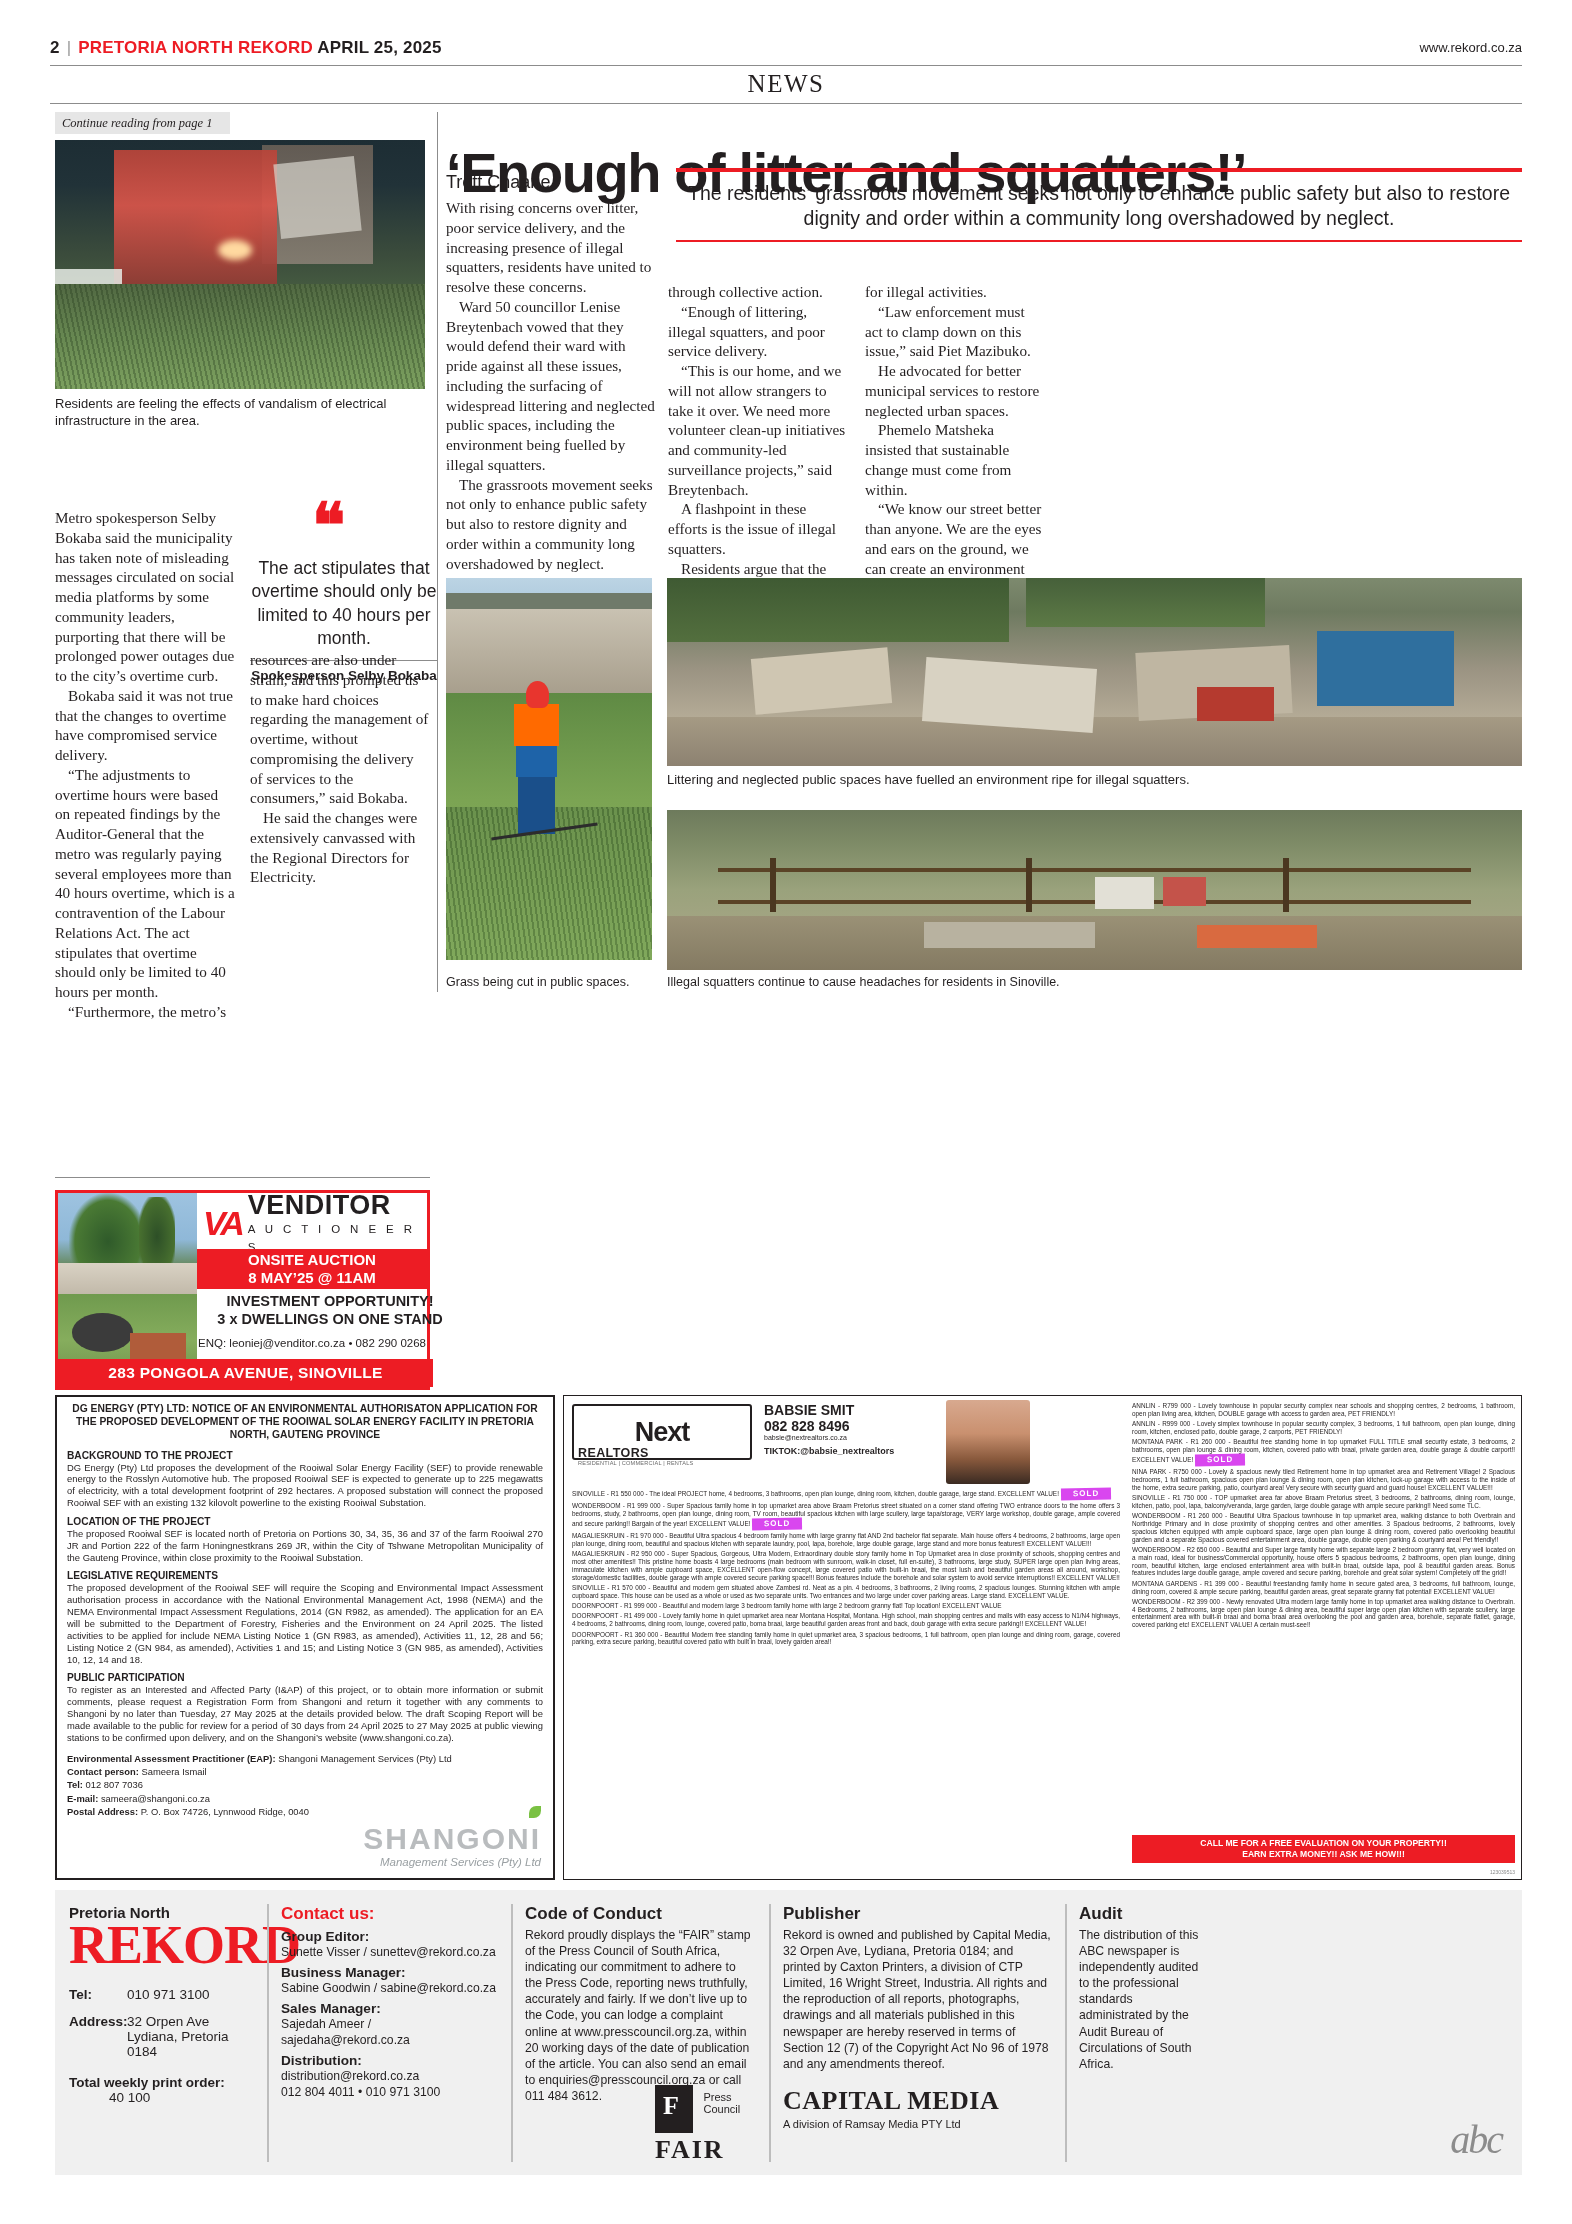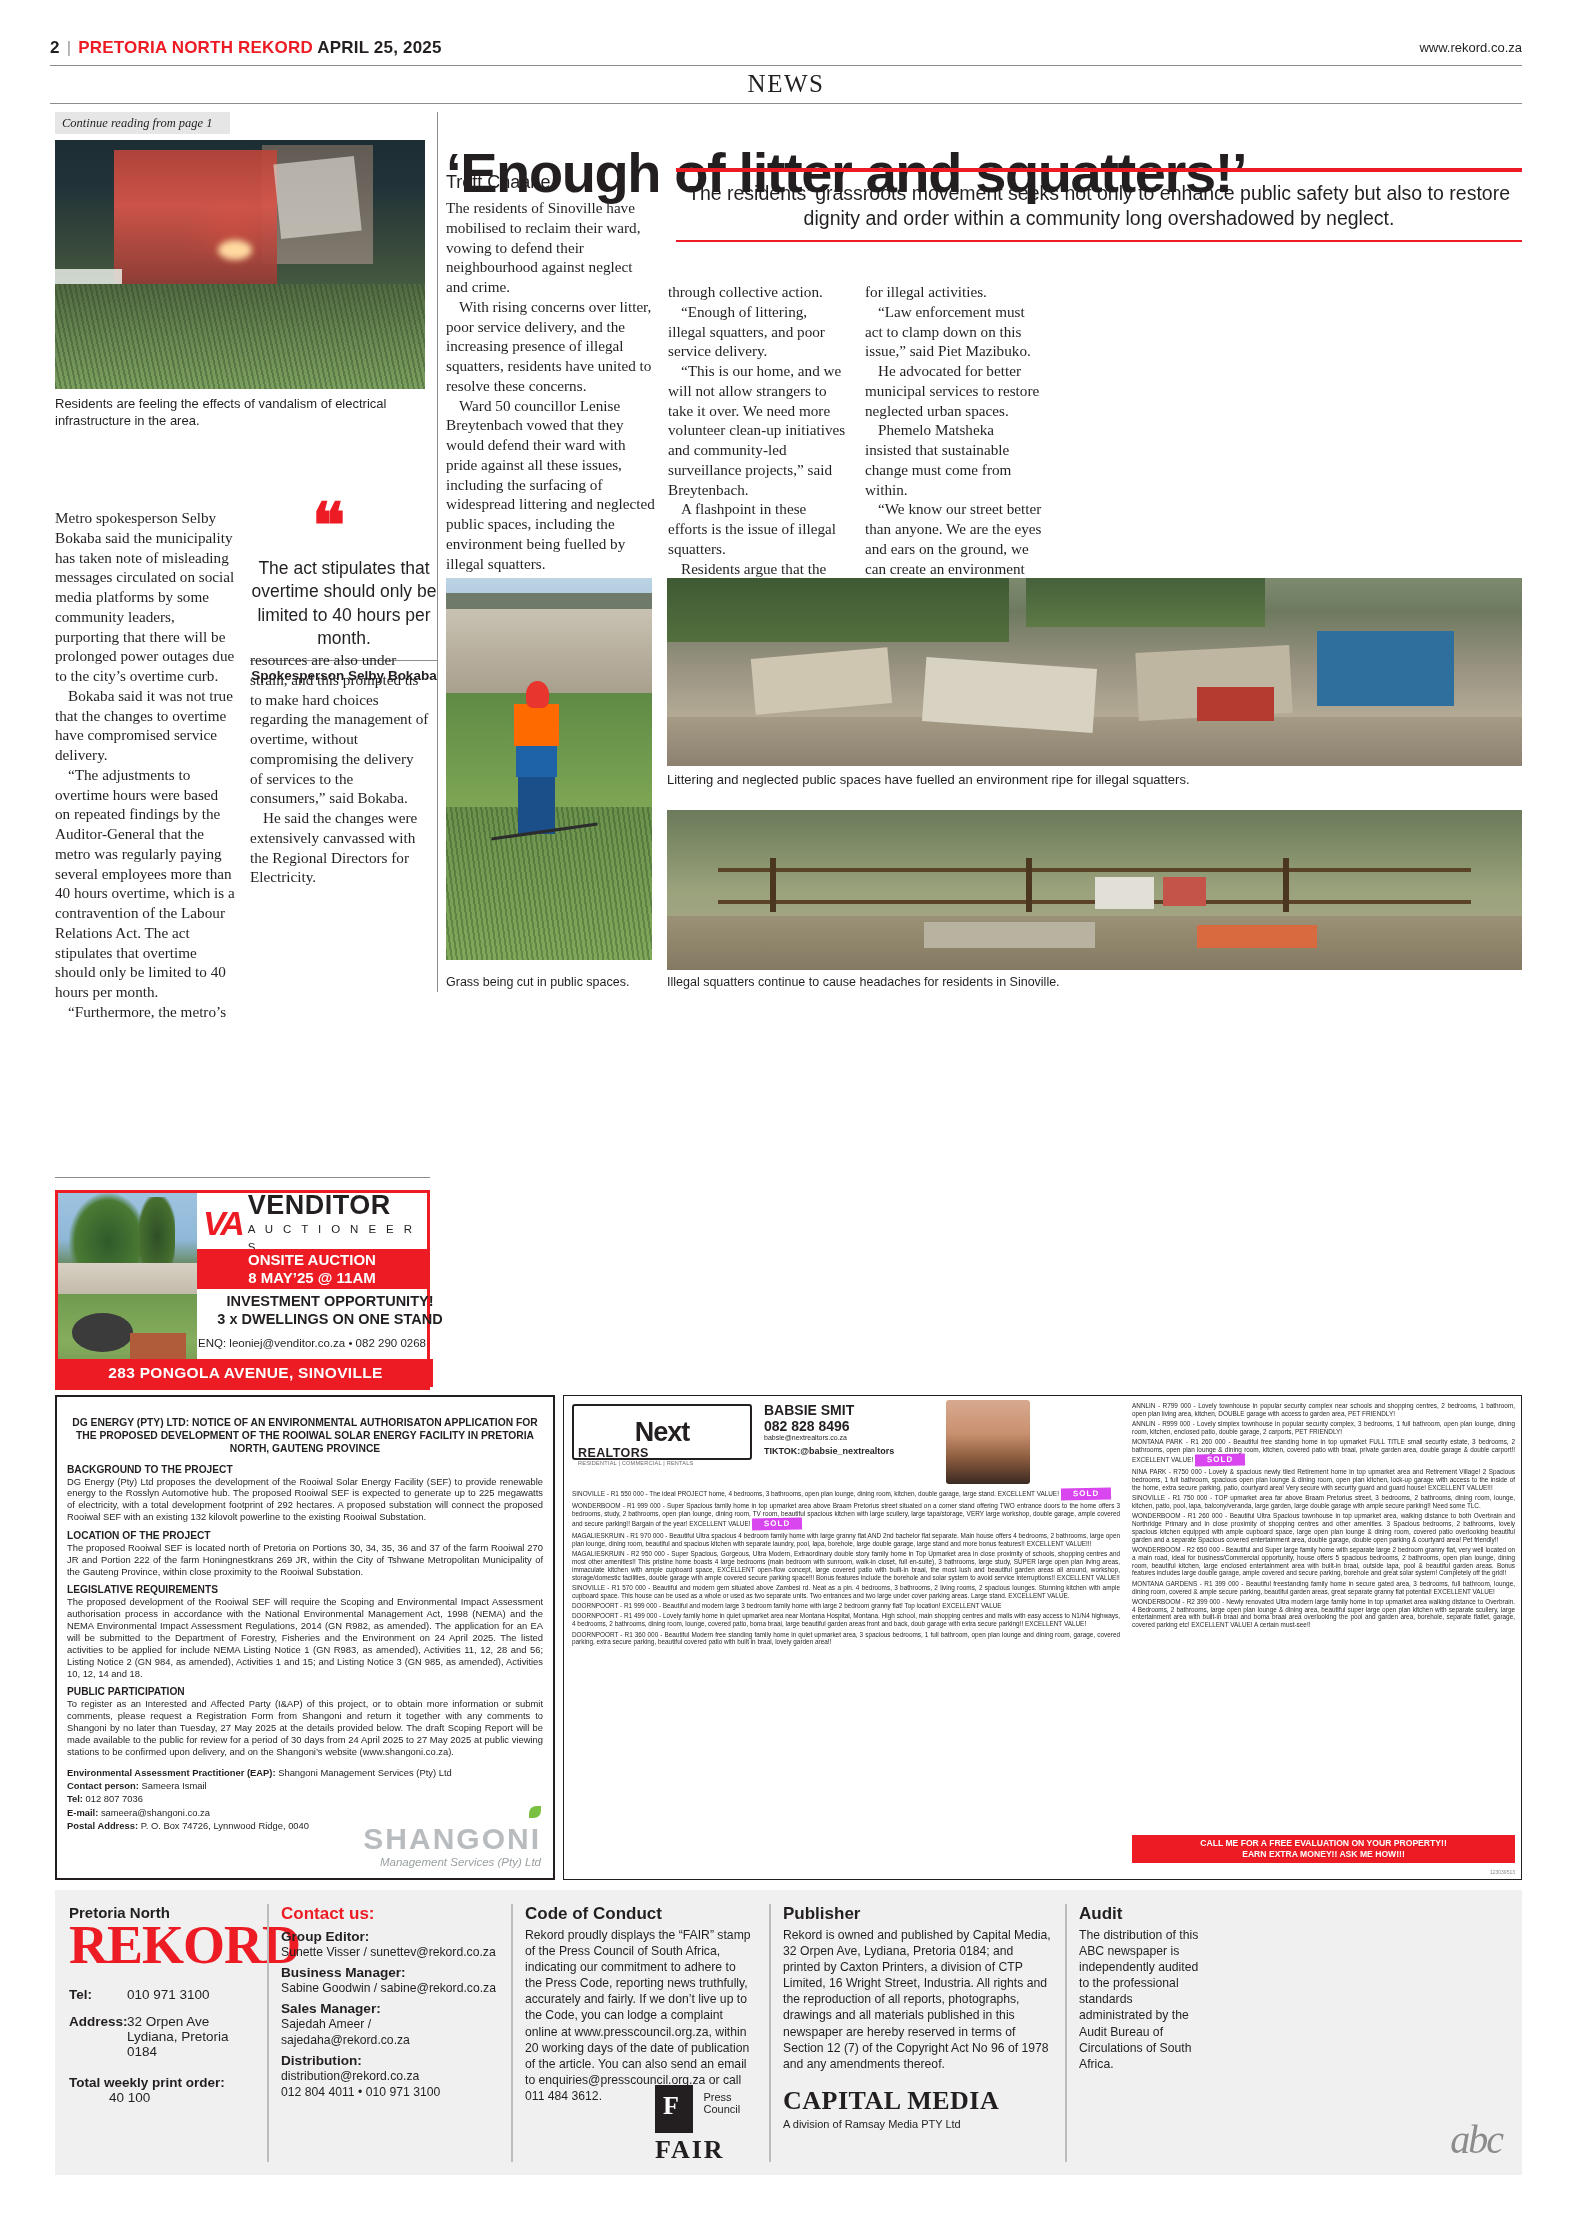--- a/index.html
+++ b/index.html
@@ -167,21 +167,21 @@
   .pC-cloth1 { position:absolute; left:50%; top:42%; width:7%; height:20%; background:#e2e0d6; }
   .pC-cloth2 { position:absolute; left:58%; top:42%; width:5%; height:18%; background:#c4534a; }
   .pC-cloth3 { position:absolute; left:30%; top:70%; width:20%; height:16%; background:#b8b2a0; }
   .pC-cloth4 { position:absolute; left:62%; top:72%; width:14%; height:14%; background:#d96a40; }
   .pC-ground { position:absolute; left:0; top:66%; width:100%; height:34%; background:linear-gradient(180deg,#9a9176,#847a62); }
 
   .capA { position:absolute; left:446px; top:975px; width:206px; font-size:12.5px; line-height:1.26; }
   .capC { position:absolute; left:667px; top:975px; width:855px; font-size:12.5px; line-height:1.26; }
 
   
-  .dg { position:absolute; left:55px; top:1395px; width:500px; height:485px; border:2px solid #231f20; background:#fff; padding:20px 10px; }
+  .dg { position:absolute; left:55px; top:1395px; width:500px; height:485px; border:2px solid #231f20; background:#fff; padding:6px 10px; }
   .dg h1 { margin:0 0 8px; font-size:10.3px; font-weight:bold; text-align:center; line-height:1.25; }
   .dg h2 { margin:7px 0 1px; font-size:10.2px; font-weight:bold; }
   .dg p { margin:0 0 0; font-size:9.4px; line-height:1.26; text-align:justify; }
   .dg .eap { margin-top:8px; font-size:9.4px; line-height:1.42; }
   .dg .eap b { font-weight:bold; }
   .shangoni { position:absolute; right:12px; bottom:10px; width:185px; text-align:right; }
   .sh-word { font-size:30px; font-weight:bold; letter-spacing:2px; color:#b9bcbe; line-height:1; }
   .sh-sub { font-size:11.5px; font-style:italic; color:#9aa0a3; margin-top:2px; }
   .sh-leaf { display:inline-block; width:12px; height:12px; background:#7ac143; border-radius:60% 0 60% 0; vertical-align:top; }
 
@@ -311,21 +311,20 @@
   <h1 class="hl-main">‘Enough of litter and squatters!’</h1>
   <div class="byline">Trott Chaane</div>
 
   <div class="kicker-wrap">
     <div class="kicker-rule"></div>
     <div class="kicker-txt">The residents’ grassroots movement seeks not only to enhance public safety but also to restore dignity and order within a community long overshadowed by neglect.</div>
     <div class="kicker-rule2"></div>
   </div>
 
   <div class="mcol mc1">
-    <p>The residents of Sinoville have mobilised to reclaim their ward, vowing to defend their neighbourhood against neglect and crime.</p>
     <p>With rising concerns over litter, poor service delivery, and the increasing presence of illegal squatters, residents have united to resolve these concerns.</p>
     <p>Ward 50 councillor Lenise Breytenbach vowed that they would defend their ward with pride against all these issues, including the surfacing of widespread littering and neglected public spaces, including the environment being fuelled by illegal squatters.</p>
     <p>The grassroots movement seeks not only to enhance public safety but also to restore dignity and order within a community long overshadowed by neglect.</p>
     <p>Residents have endured the negative effects of crumbling infrastructure and increasing disorder. Now, the community is rallying together, determined to reverse these trends</p>
   </div>
   <div class="mcol mc2">
     <p>through collective action.</p>
     <p>“Enough of littering, illegal squatters, and poor service delivery.</p>
     <p>“This is our home, and we will not allow strangers to take it over. We need more volunteer clean-up initiatives and community-led surveillance projects,” said Breytenbach.</p>
     <p>A flashpoint in these efforts is the issue of illegal squatters.</p>

